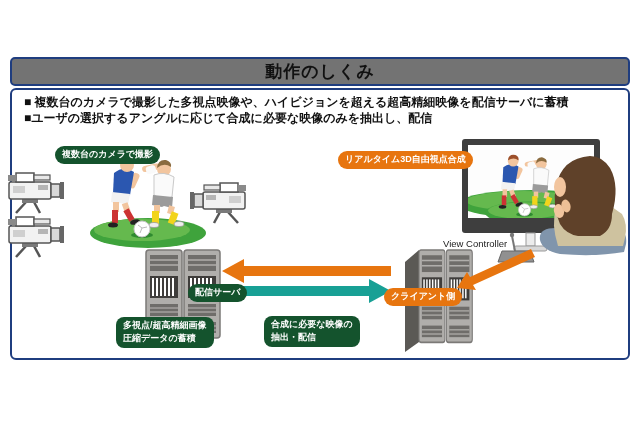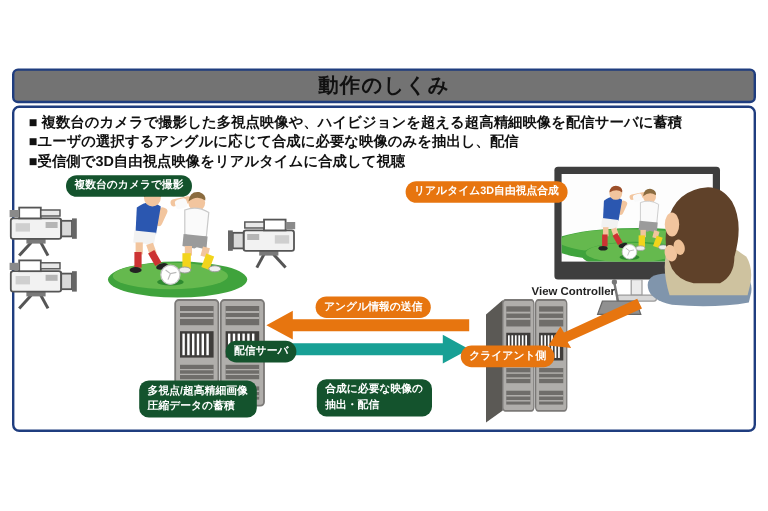--- a/index.html
+++ b/index.html
@@ -19,37 +19,36 @@
   .teal{background:#14532d;}
   .orange{background:#e7750f;}
   .b-capture{left:55px;top:146px;}
   .b-realtime{left:338px;top:151px;text-align:center;}
   .b-angle{left:263px;top:247px;}
   .b-extract{left:264px;top:316px;border-radius:8px;}
   .b-server{left:164px;top:284px;margin-left:24px;}
   .b-storage{left:116px;top:317px;border-radius:8px;}
   .b-client{left:384px;top:288px;}
   .vc-label{position:absolute;left:443px;top:238px;z-index:4;font-size:9.5px;
-        font-weight:bold;color:#222;text-align:center;}
+        font-weight:normal;color:#222;text-align:center;}
 </style>
 </head>
 <body>
 
 <div class="page">
 
   <div class="title-box">
     <span>動作のしくみ</span>
   </div>
 
   <div class="content-box"></div>
 
   <div class="bullets">
     <div class="bullet">■ 複数台のカメラで撮影した多視点映像や、ハイビジョンを超える超高精細映像を配信サーバに蓄積</div>
     <div class="bullet">■ユーザの選択するアングルに応じて合成に必要な映像のみを抽出し、配信</div>
-    <div class="bullet">■受信側で3D自由視点映像をリアルタイムに合成して視聴</div>
   </div>
 
   <svg class="art" width="640" height="426" viewBox="0 0 640 426">
     <defs>
       <g id="cam">
         <line x1="18" y1="34" x2="8" y2="45" stroke="#555" stroke-width="2.5"></line>
         <line x1="26" y1="34" x2="32" y2="45" stroke="#555" stroke-width="2.5"></line>
         <rect x="14" y="29" width="16" height="6" fill="#7a7a7a"></rect>
         <rect x="1" y="14" width="42" height="17" rx="2" fill="#f2f2f2" stroke="#555" stroke-width="1.5"></rect>
         <rect x="5" y="18" width="12" height="7" fill="#cfcfcf"></rect>
@@ -170,21 +169,20 @@
       <ellipse cx="584" cy="210" rx="16" ry="7" fill="#c3b794" transform="rotate(-12 584 210)"></ellipse>
       <path d="M590,156 Q562,158 556,186 Q552,206 560,224 Q566,234 578,236 L600,236 Q612,230 612,214 Q620,186 610,168 Q602,156 590,156 Z" fill="#5f4129"></path>
       <ellipse cx="560" cy="187" rx="6" ry="10" fill="#f2c59e"></ellipse>
       <ellipse cx="559" cy="211" rx="5" ry="7" fill="#f2c59e" transform="rotate(-15 559 211)"></ellipse>
       <ellipse cx="566" cy="206" rx="4.5" ry="6.5" fill="#eec096" transform="rotate(-15 566 206)"></ellipse>
     </g>
   </svg>
 
   <div class="badge teal b-capture">複数台のカメラで撮影</div>
   <div class="badge orange b-realtime">リアルタイム3D自由視点合成</div>
-  <div class="badge orange b-angle">アングル情報の送信</div>
   <div class="badge teal b-extract">合成に必要な映像の
 抽出・配信</div>
   <div class="badge teal b-server">配信サーバ</div>
   <div class="badge teal b-storage">多視点/超高精細画像
 圧縮データの蓄積</div>
   <div class="badge orange b-client">クライアント側</div>
   <div class="vc-label">View Controller</div>
 
 </div>
 

